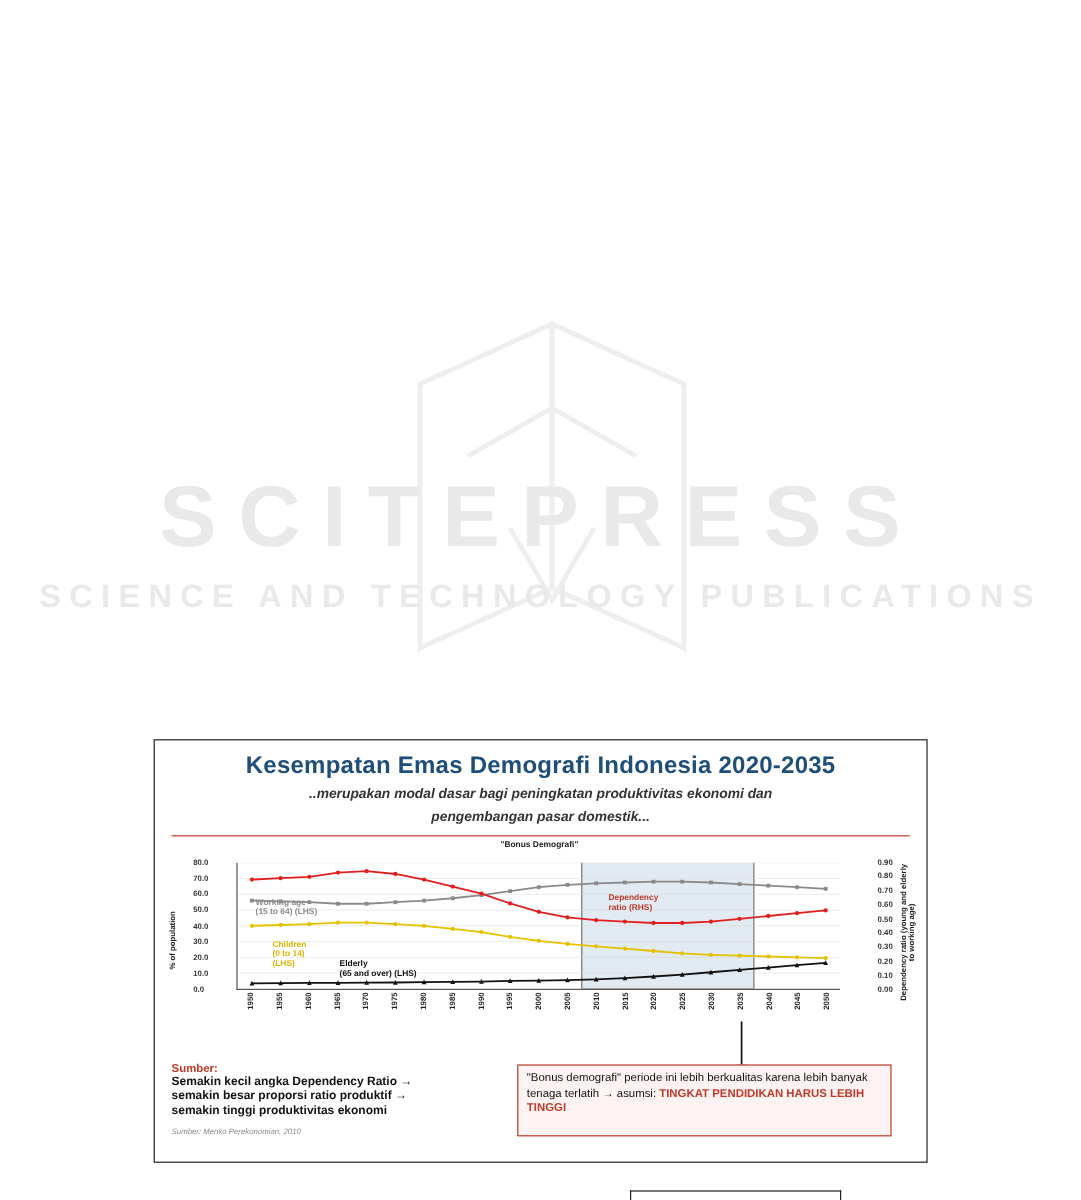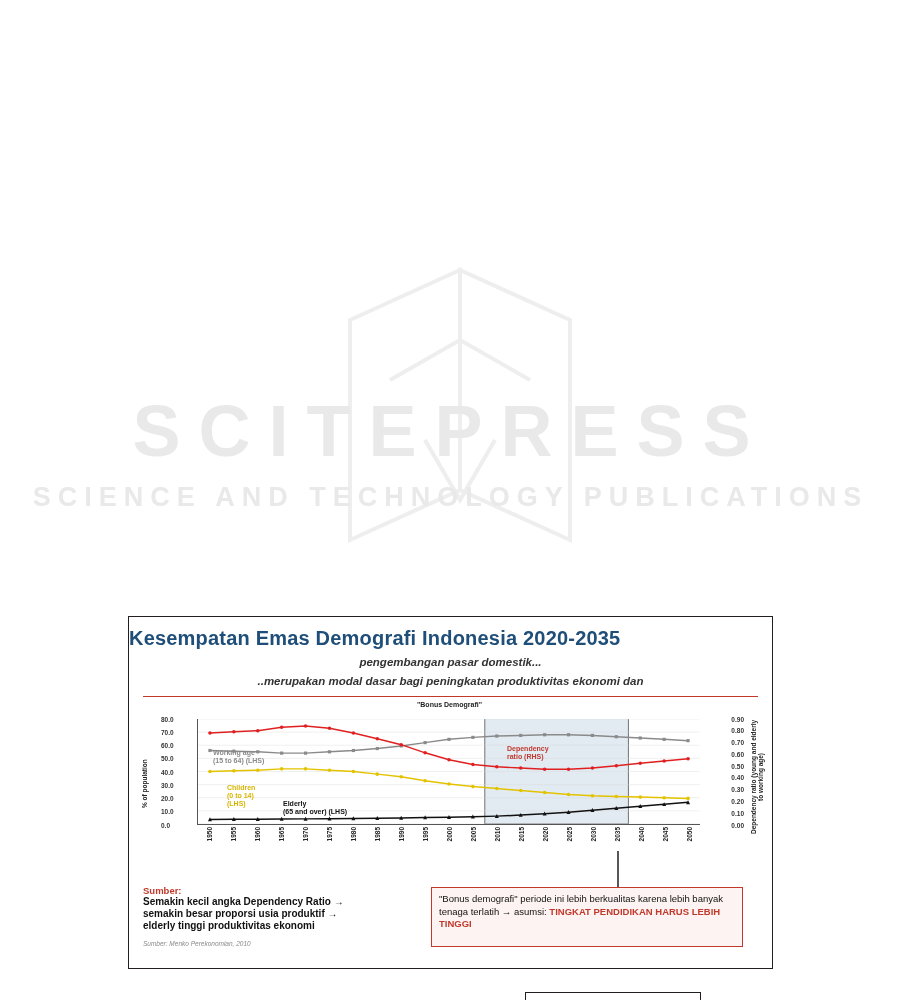--- a/index.html
+++ b/index.html
@@ -20,21 +20,21 @@
   .wm-sub{top:232px;font-size:27px;letter-spacing:7px;}
   .wm-book{
     position:absolute;left:330px;top:10px;width:260px;height:310px;
   }
   
   #figure{
     position:absolute;left:128px;top:616px;width:645px;height:353px;
     border:1.5px solid #231f20;background:#fff;box-sizing:border-box;
   }
   .fig-title{
-    text-align:left;color:#1f4e79;font-weight:bold;font-size:20px;
+    text-align:center;color:#1f4e79;font-weight:bold;font-size:20px;
     margin-top:10px;letter-spacing:.2px;
   }
   .fig-sub{
     text-align:center;color:#333;font-style:italic;font-weight:bold;
     font-size:11.5px;line-height:14px;margin-top:5px;
   }
   .rule{height:1px;background:#c0392b;margin:8px 14px 0 14px;}
   
   #chart-wrap{position:relative;height:168px;margin:4px 6px 0 6px;}
   #plot{
@@ -87,22 +87,22 @@
     <path d="M60 120 L130 80 L200 120" fill="none" stroke="#eeeeee" stroke-width="4"></path>
     <path d="M95 180 L130 240 L165 180" fill="none" stroke="#eeeeee" stroke-width="4"></path>
   </svg>
   <div class="wm-text wm-main">SCITEPRESS</div>
   <div class="wm-text wm-sub">SCIENCE AND TECHNOLOGY PUBLICATIONS</div>
 </div>
 
 <div id="figure">
 
   <div class="fig-title">Kesempatan Emas Demografi Indonesia 2020-2035</div>
+  <div class="fig-sub">..merupakan modal dasar bagi peningkatan produktivitas ekonomi dan</div>
   <div class="fig-sub">pengembangan pasar domestik...</div>
-  <div class="fig-sub">..merupakan modal dasar bagi peningkatan produktivitas ekonomi dan</div>
   <div class="rule"></div>
 
   <div id="chart-wrap">
 
     <div class="bonus-label" style="left:282px;top:0px;">"Bonus Demografi"</div>
 
     <div class="axis-title" style="left:6px;top:40px;height:86px;">% of population</div>
 
     <div class="axis-title" style="right:2px;top:16px;height:120px;">Dependency ratio (young and elderly to working age)</div>
 
@@ -277,22 +277,22 @@
   <svg width="20" height="46" style="position: absolute; left: 472.833px; top: 150px;">
         <line x1="10" y1="0" x2="10" y2="38" stroke="#111" stroke-width="1.4"></line>
         <polygon points="6,36 14,36 10,45" fill="#111"></polygon>
       </svg>
     </div>
 
   <div id="notes">
     <div class="note-left">
       <div class="note-head">Sumber:</div>
       <div class="note-body">Semakin kecil angka Dependency Ratio →</div>
-      <div class="note-body">semakin besar proporsi usia produktif →</div>
-      <div class="note-body">elderly tinggi produktivitas ekonomi</div>
+      <div class="note-body">semakin besar proporsi ratio produktif →</div>
+      <div class="note-body">semakin tinggi produktivitas ekonomi</div>
       <div class="source">Sumber: Menko Perekonomian, 2010</div>
     </div>
     <div class="note-box">
       <span>"Bonus demografi" periode ini lebih berkualitas karena lebih banyak tenaga terlatih → asumsi: </span><span class="red">TINGKAT PENDIDIKAN HARUS LEBIH TINGGI</span>
     </div>
   </div>
 </div>
 
 <div id="bottom-stub"></div>
 

